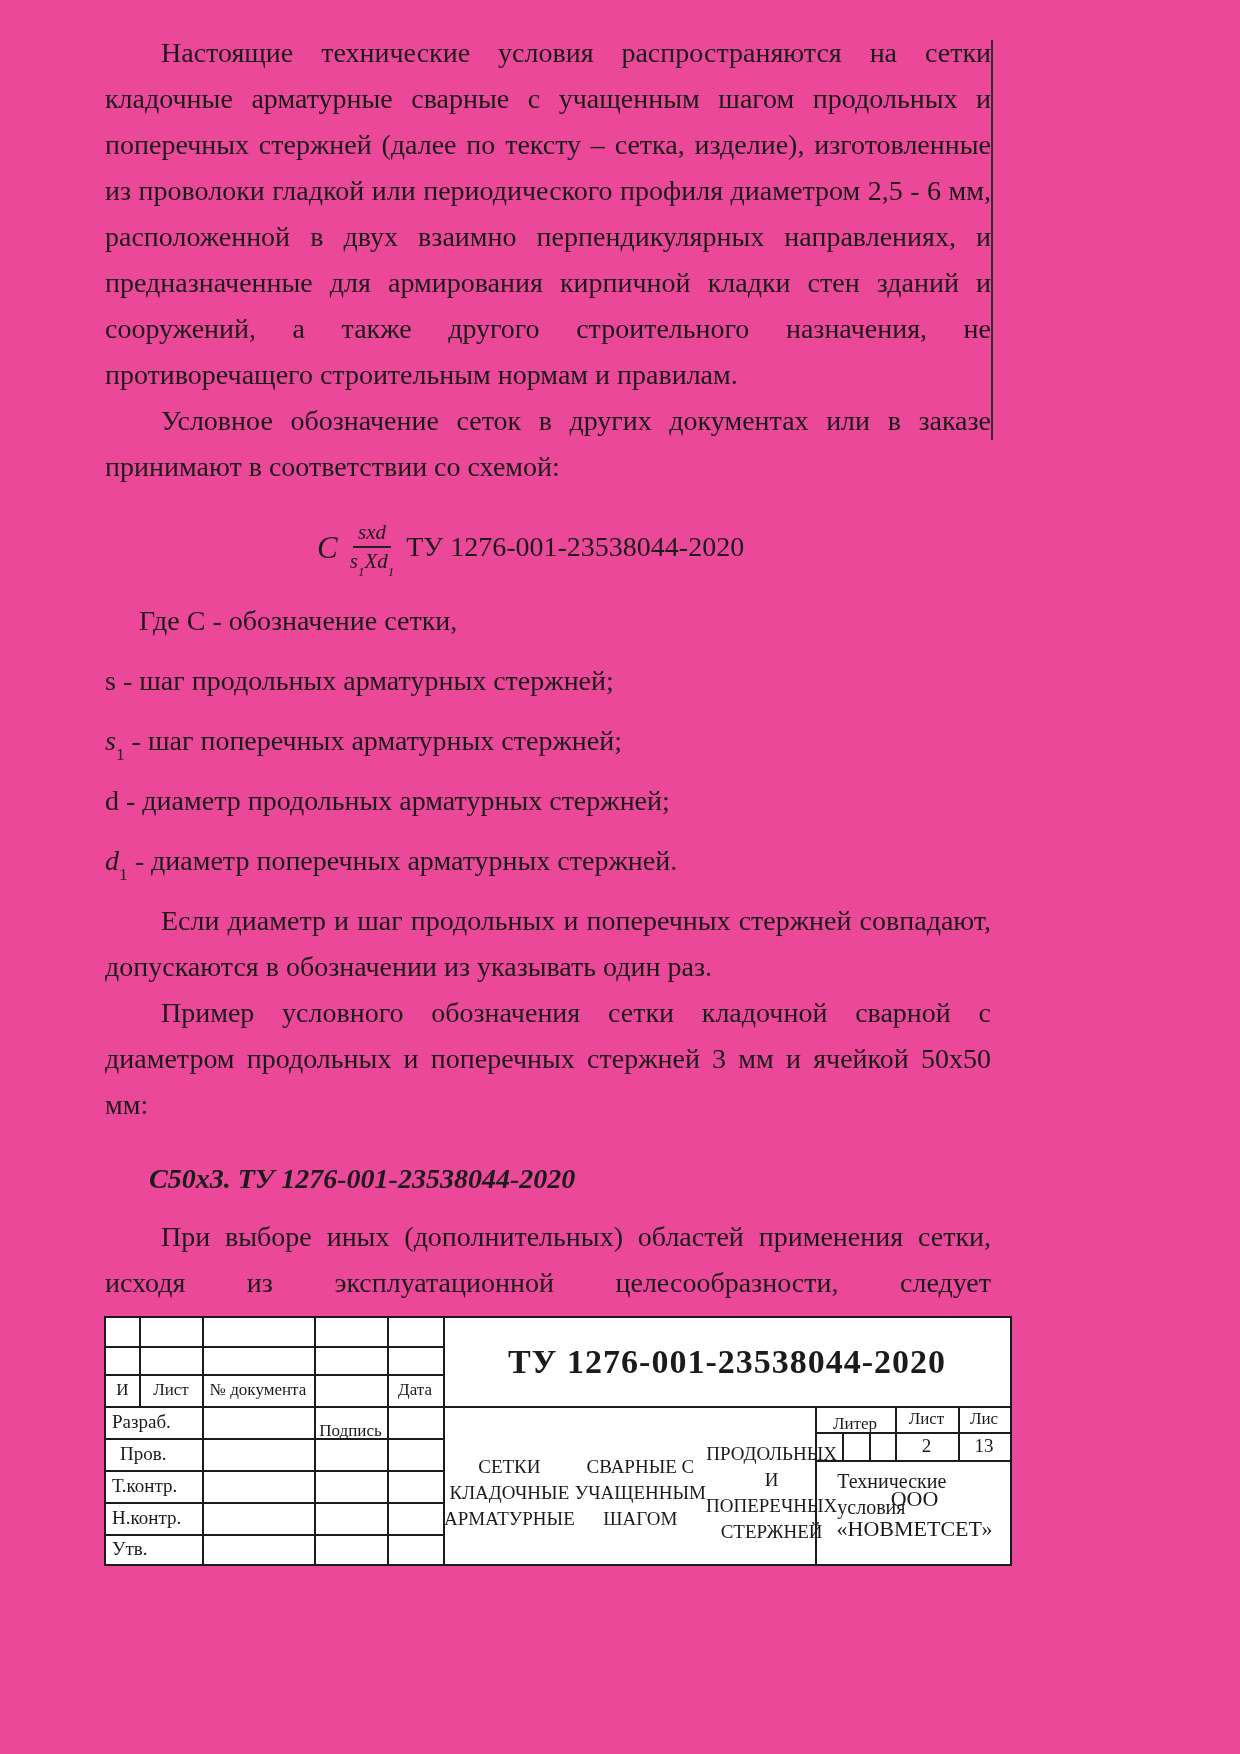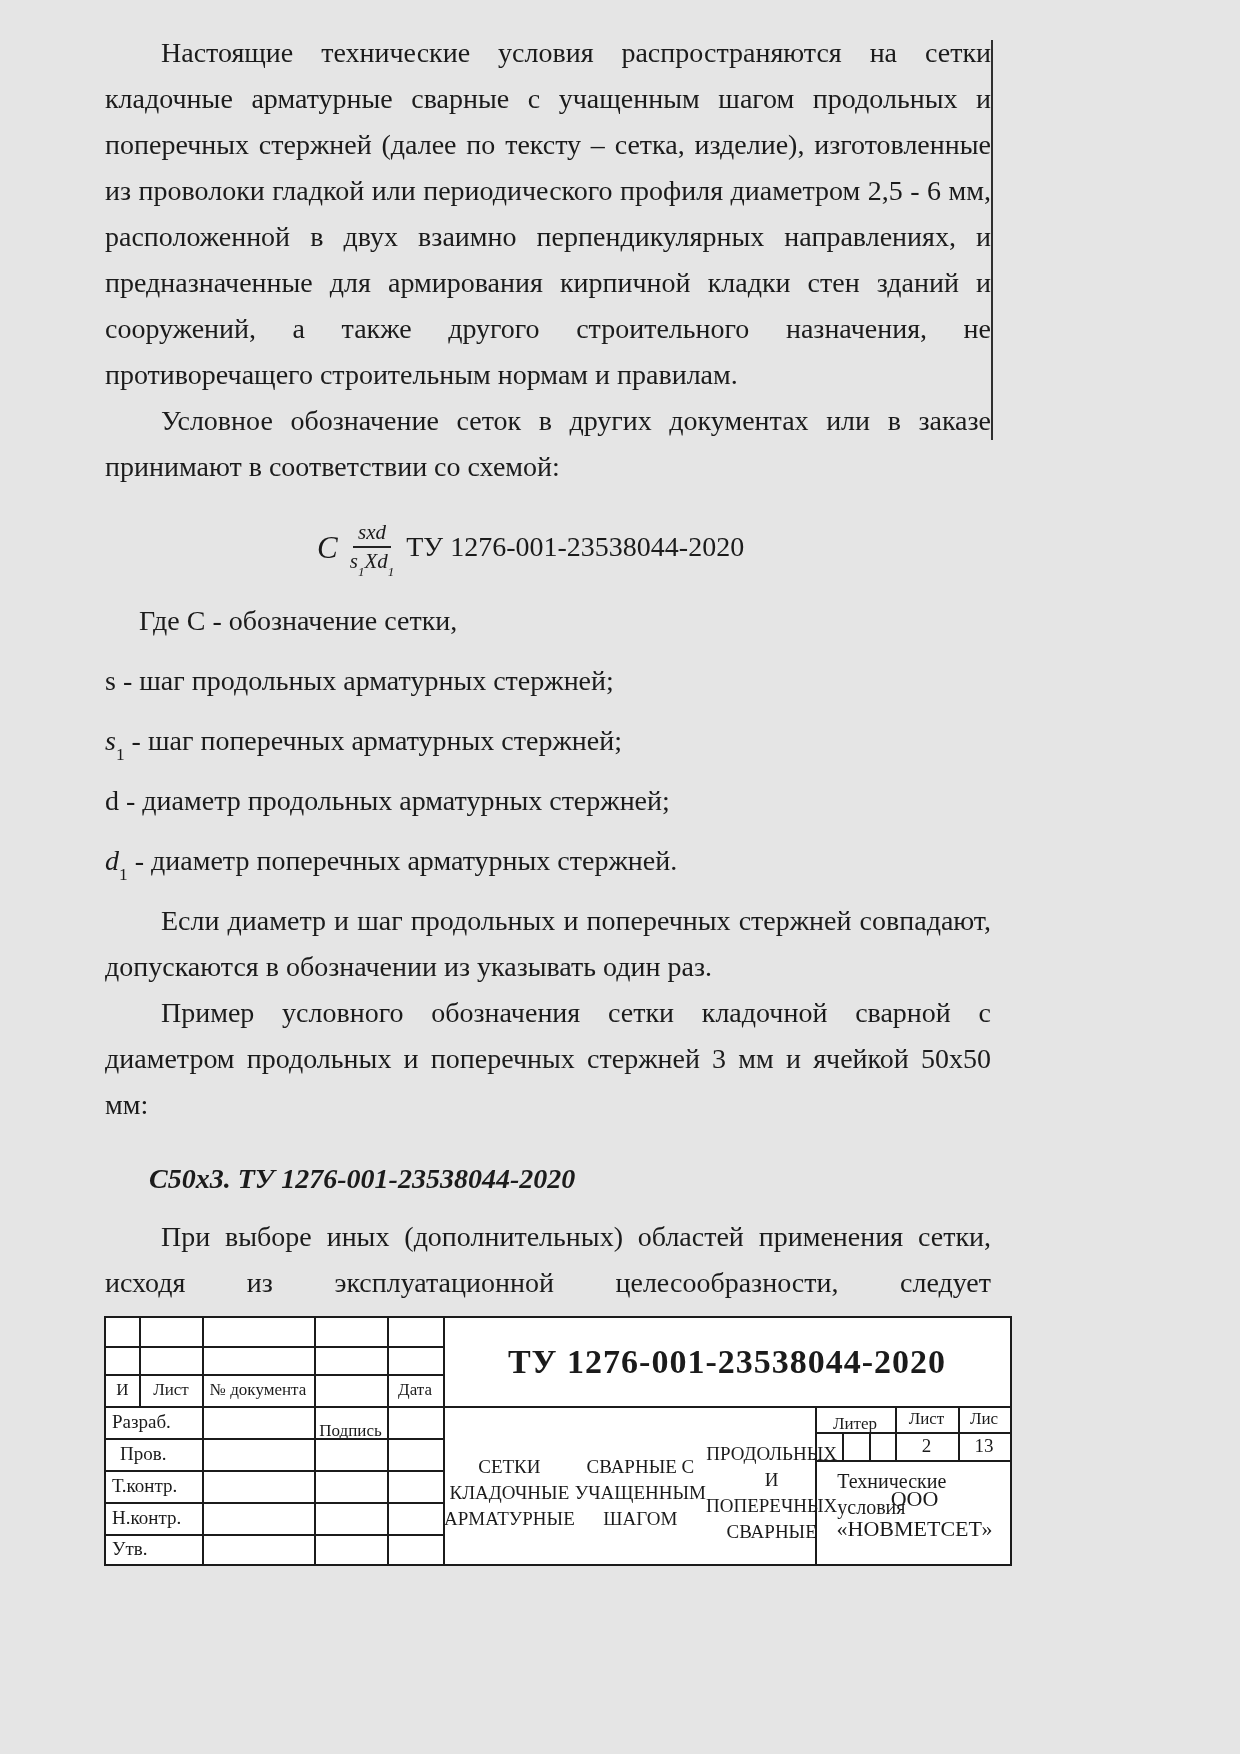--- a/index.html
+++ b/index.html
@@ -2,21 +2,21 @@
 <html><head>
 <meta charset="utf-8">
 <style>
   html,body{margin:0;padding:0;}
   body{
     width:1240px;height:1754px;position:relative;
     background:#ffffff;color:#1b1b1b;
     font-family:"Liberation Serif","DejaVu Serif",serif;
     overflow:hidden;
   }
-  .page{position:absolute;inset:0;background:#e5e5e5;}
+  .page{position:absolute;inset:0;background:#ec4899;}
 
   
   .content{
     position:absolute;left:105px;top:30px;width:886px;
     font-size:28px;line-height:46px;text-align:justify;
   }
   .para{text-indent:56px;margin:0;}
   .para.tight{margin-top:14px;}
 
   
@@ -160,21 +160,21 @@
     <div class="cell left row-label" style="left:0;top:120px;width:96px;height:32px;padding-left:14px;">Пров.</div>
     <div class="cell left row-label" style="left:0;top:152px;width:96px;height:32px;">Т.контр.</div>
     <div class="cell left row-label" style="left:0;top:184px;width:96px;height:32px;">Н.контр.</div>
     <div class="cell left row-label" style="left:0;top:216px;width:96px;height:30px;">Утв.</div>
 
     <div class="cell doc-number" style="left:338px;top:0;width:566px;height:88px;">ТУ 1276-001-23538044-2020</div>
 
     <div class="stamp-title">
       <div class="tl">СЕТКИ КЛАДОЧНЫЕ АРМАТУРНЫЕ</div>
       <div class="tl">СВАРНЫЕ С УЧАЩЕННЫМ ШАГОМ</div>
-      <div class="tl">ПРОДОЛЬНЫХ И ПОПЕРЕЧНЫХ СВАРНЫЕ</div>
+      <div class="tl">ПРОДОЛЬНЫХ И ПОПЕРЕЧНЫХ СТЕРЖНЕЙ</div>
       <div class="sub">Технические условия</div>
     </div>
 
     <div class="cell small-label" style="left:709px;top:88px;width:80px;height:36px;">Литер</div>
     <div class="cell small-label" style="left:789px;top:88px;width:63px;height:26px;">Лист</div>
     <div class="cell small-label" style="left:852px;top:88px;width:52px;height:26px;">Лис</div>
 
     <div class="cell meta-val" style="left:789px;top:114px;width:63px;height:28px;">2</div>
     <div class="cell meta-val" style="left:852px;top:114px;width:52px;height:28px;">13</div>
 

